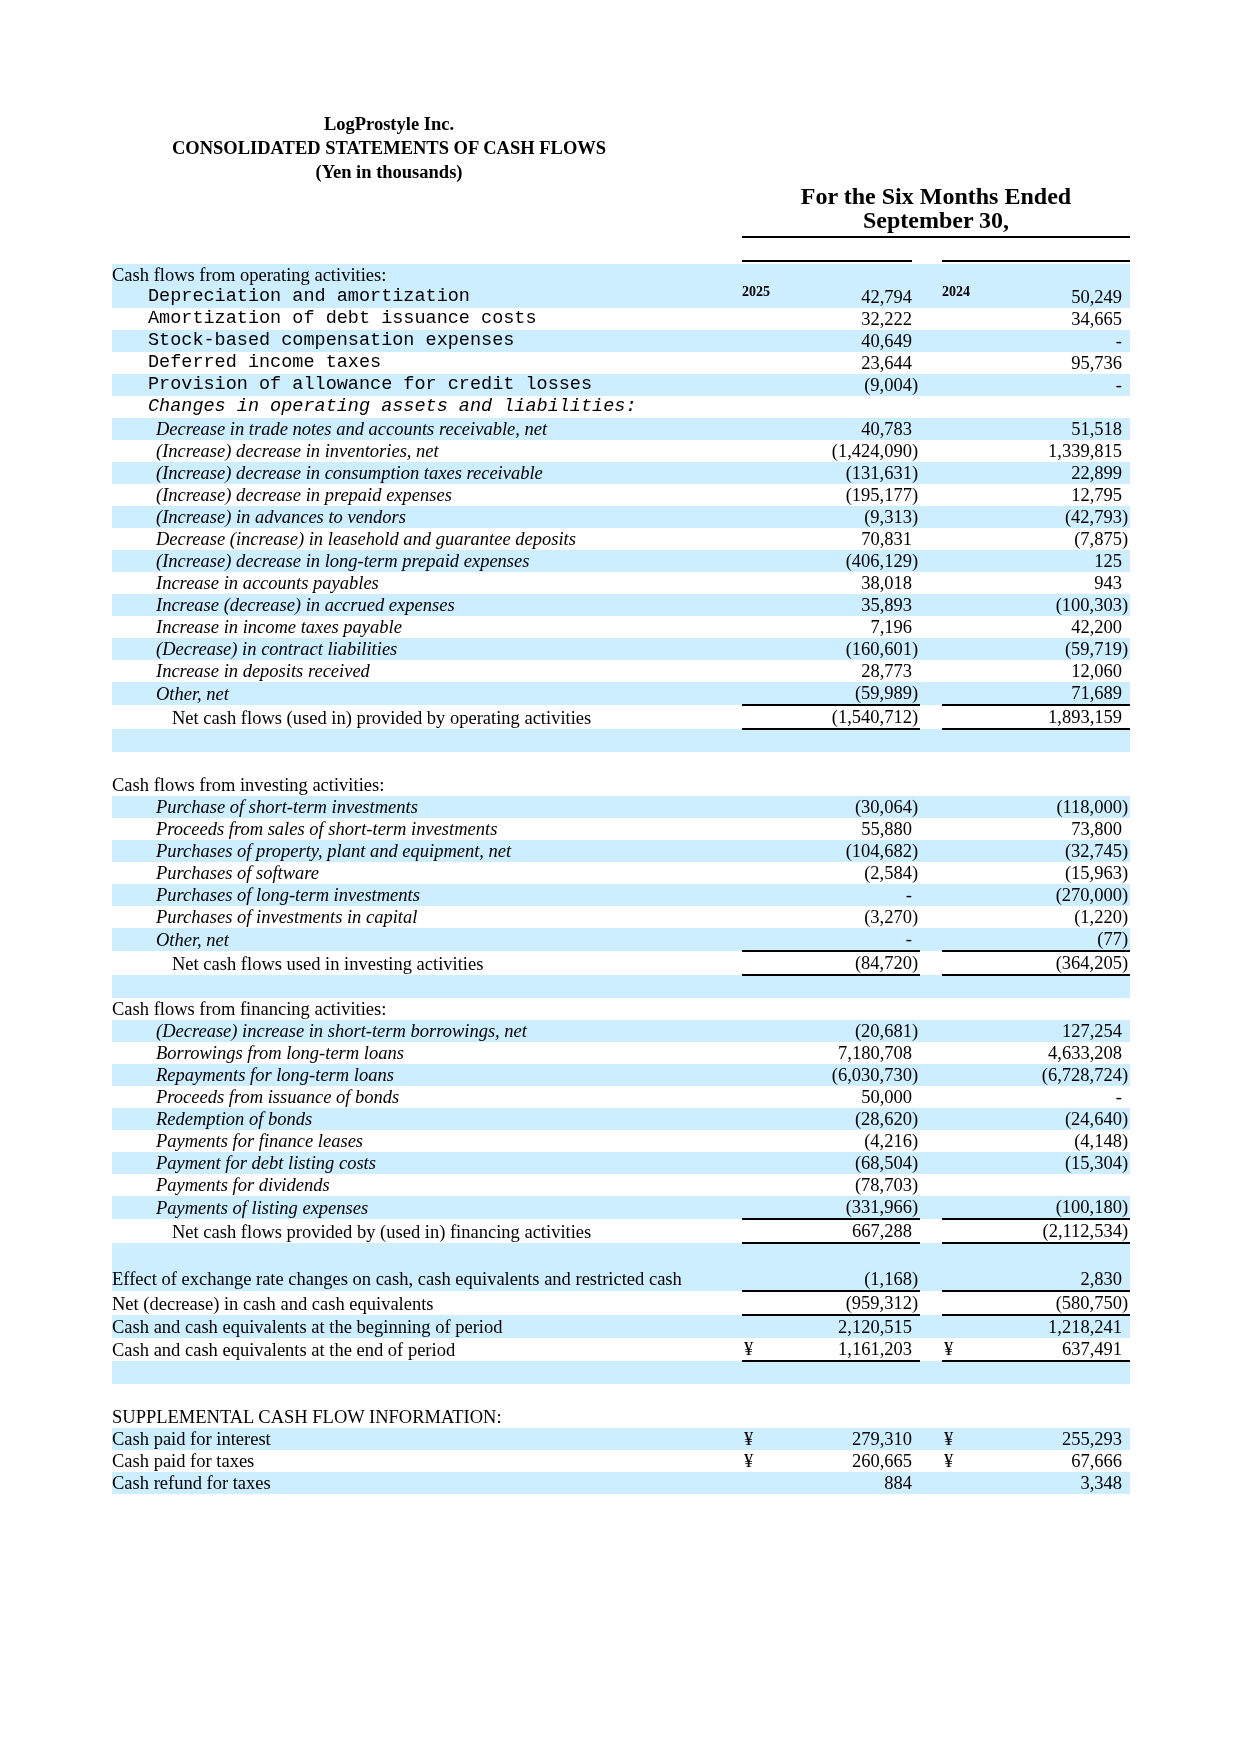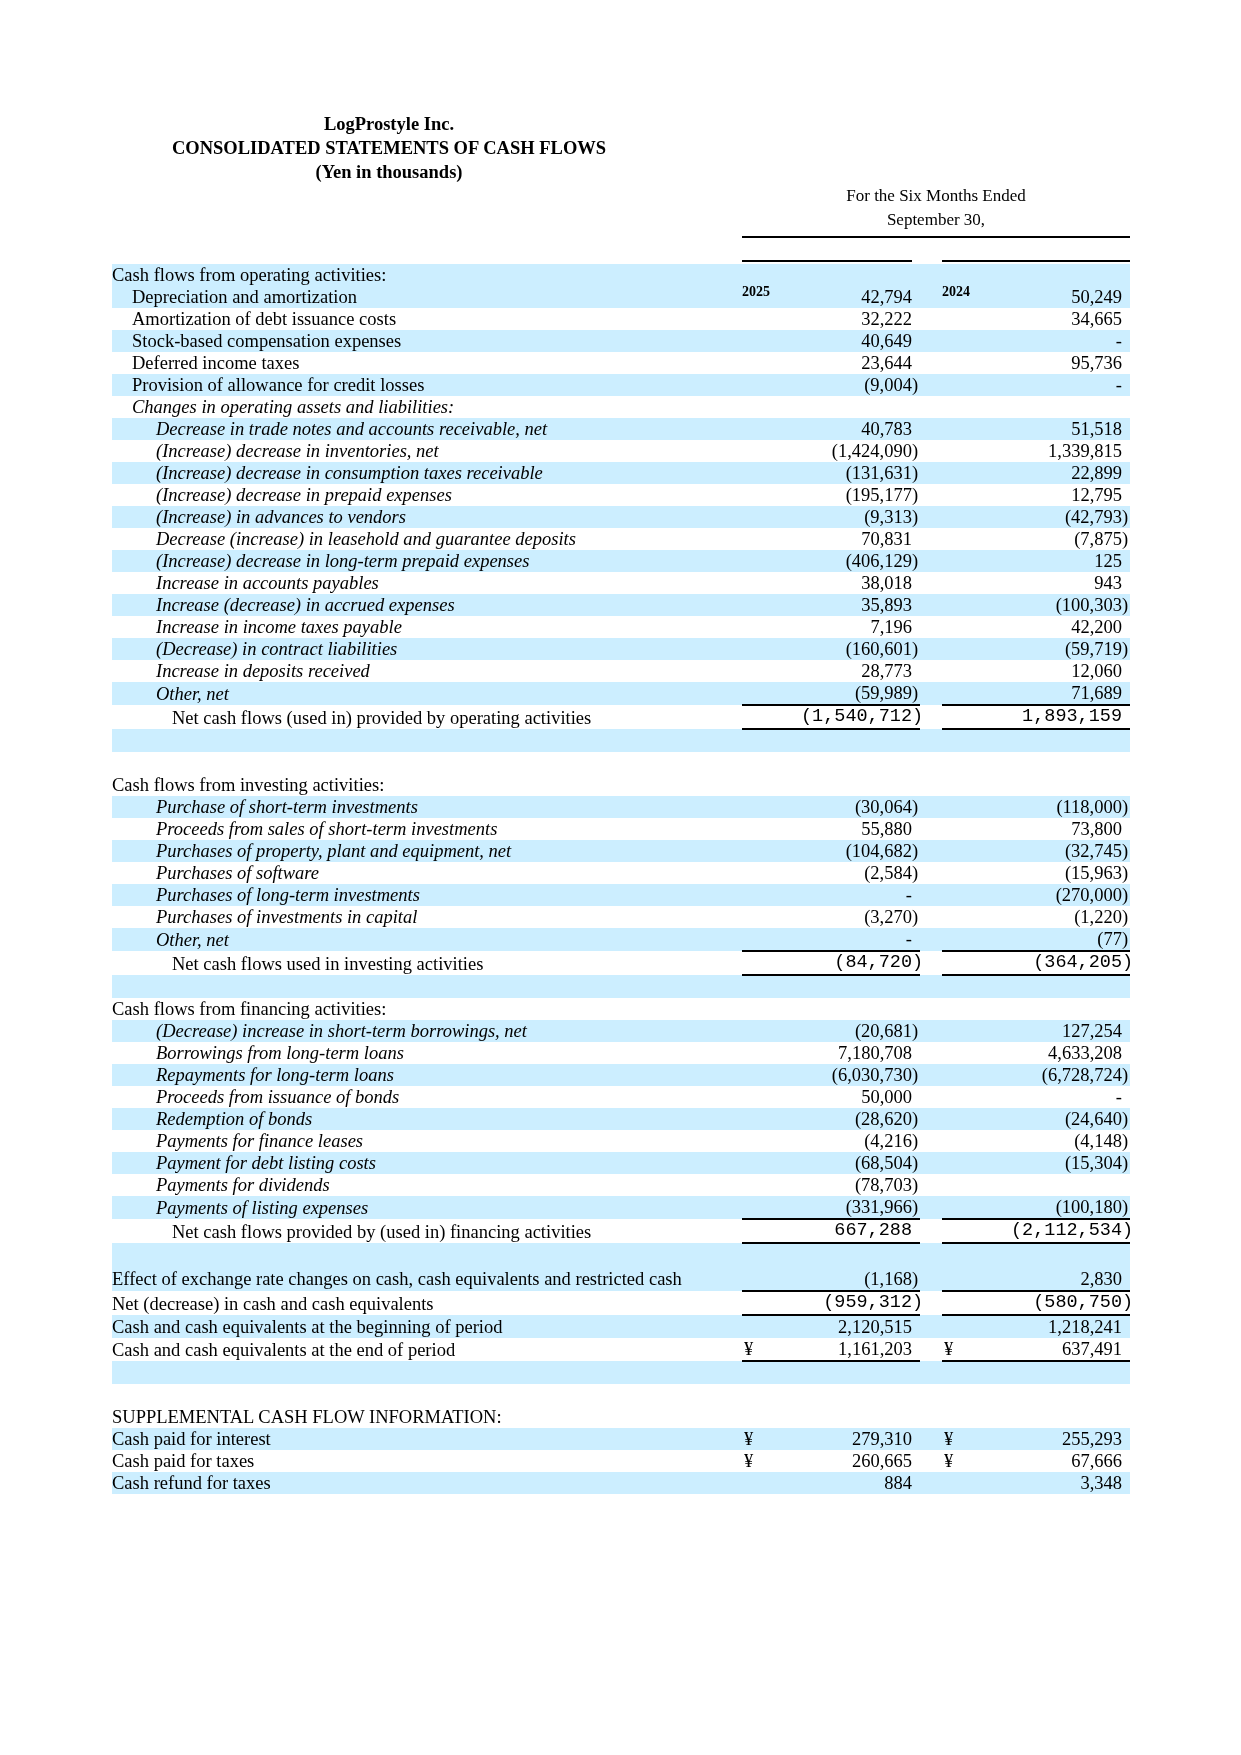--- a/index.html
+++ b/index.html
@@ -1,21 +1,21 @@
 <!DOCTYPE html>
 <html><head>
 <meta charset="utf-8">
 <style>
   html, body { margin: 0; padding: 0; background: #ffffff; }
   body { width: 1241px; height: 1755px; position: relative; font-family: "Liberation Serif", "DejaVu Serif", serif; color: #000; }
   .page { position: absolute; left: 112px; top: 112px; width: 1018px; }
   .title-block { text-align: center; width: 1018px; margin-left: -112px; }
   .title-line { font-weight: bold; font-size: 18.5px; line-height: 24px; height: 24px; text-align: center; position: relative; left: -120px; }
   .period-head { position: relative; height: 74px; }
-  .period-head .ph-line { position: absolute; left: 630px; width: 388px; text-align: center; font-weight: normal; font-size: 17px; line-height: 24px; }
+  .period-head .ph-line { position: absolute; left: 630px; width: 388px; text-align: center; font-weight: bold; font-size: 24px; line-height: 24px; }
   .period-head .ph-rule { position: absolute; left: 630px; width: 388px; top: 52px; border-top: 2px solid #000; }
   .period-head .yr { position: absolute; top: 52px; font-weight: bold; font-size: 14px; line-height: 24px; text-align: left; margin-top: 44px; }
   .period-head .yr.y1 { left: 630px; width: 170px; }
   .period-head .yr.y2 { left: 830px; width: 188px; }
   .period-head .yr-rule { position: absolute; top: 76px; border-top: 2px solid #000; }
   .period-head .yr-rule.r1 { left: 630px; width: 170px; }
   .period-head .yr-rule.r2 { left: 830px; width: 188px; }
 
   table { border-collapse: collapse; width: 1018px; table-layout: fixed; margin-top: 6px; }
   td { font-size: 18.5px; line-height: 22px; height: 22px; padding: 0; white-space: nowrap; vertical-align: bottom; }
@@ -23,30 +23,30 @@
   tr.shade td.gap { background: #cceeff; }
   col.c-label { width: 630px; }
   col.c-cur1 { width: 22px; }
   col.c-v1 { width: 148px; }
   col.c-p1 { width: 8px; }
   col.c-gap { width: 22px; }
   col.c-cur2 { width: 22px; }
   col.c-v2 { width: 158px; }
   col.c-p2 { width: 8px; }
   td.label { padding-left: 0; }
-  td.ind1 { padding-left: 20px; }
+  td.ind1 { padding-left: 36px; font-family: Liberation Mono, monospace; }
   td.ind2 { padding-left: 44px; font-style: italic; }
   td.ind3 { padding-left: 60px; }
   td.italic { font-style: italic; }
   td.cur { text-align: left; padding-left: 2px; }
   td.num { text-align: right; }
   td.par { text-align: left; }
   td.wrap { white-space: normal; line-height: 23px; }
   tr.tall td { height: 46px; }
-  .bt td.ul { border-top: 2px solid #000; font-family: Liberation Mono, monospace; }
+  .bt td.ul { border-top: 2px solid #000; }
   .bb td.ul { border-bottom: 2px solid #000; }
 </style>
 </head>
 <body>
 
 <div class="page">
   <div class="title-block">
     <div class="title-line">LogProstyle Inc.</div>
     <div class="title-line">CONSOLIDATED STATEMENTS OF CASH FLOWS</div>
     <div class="title-line">(Yen in thousands)</div>

